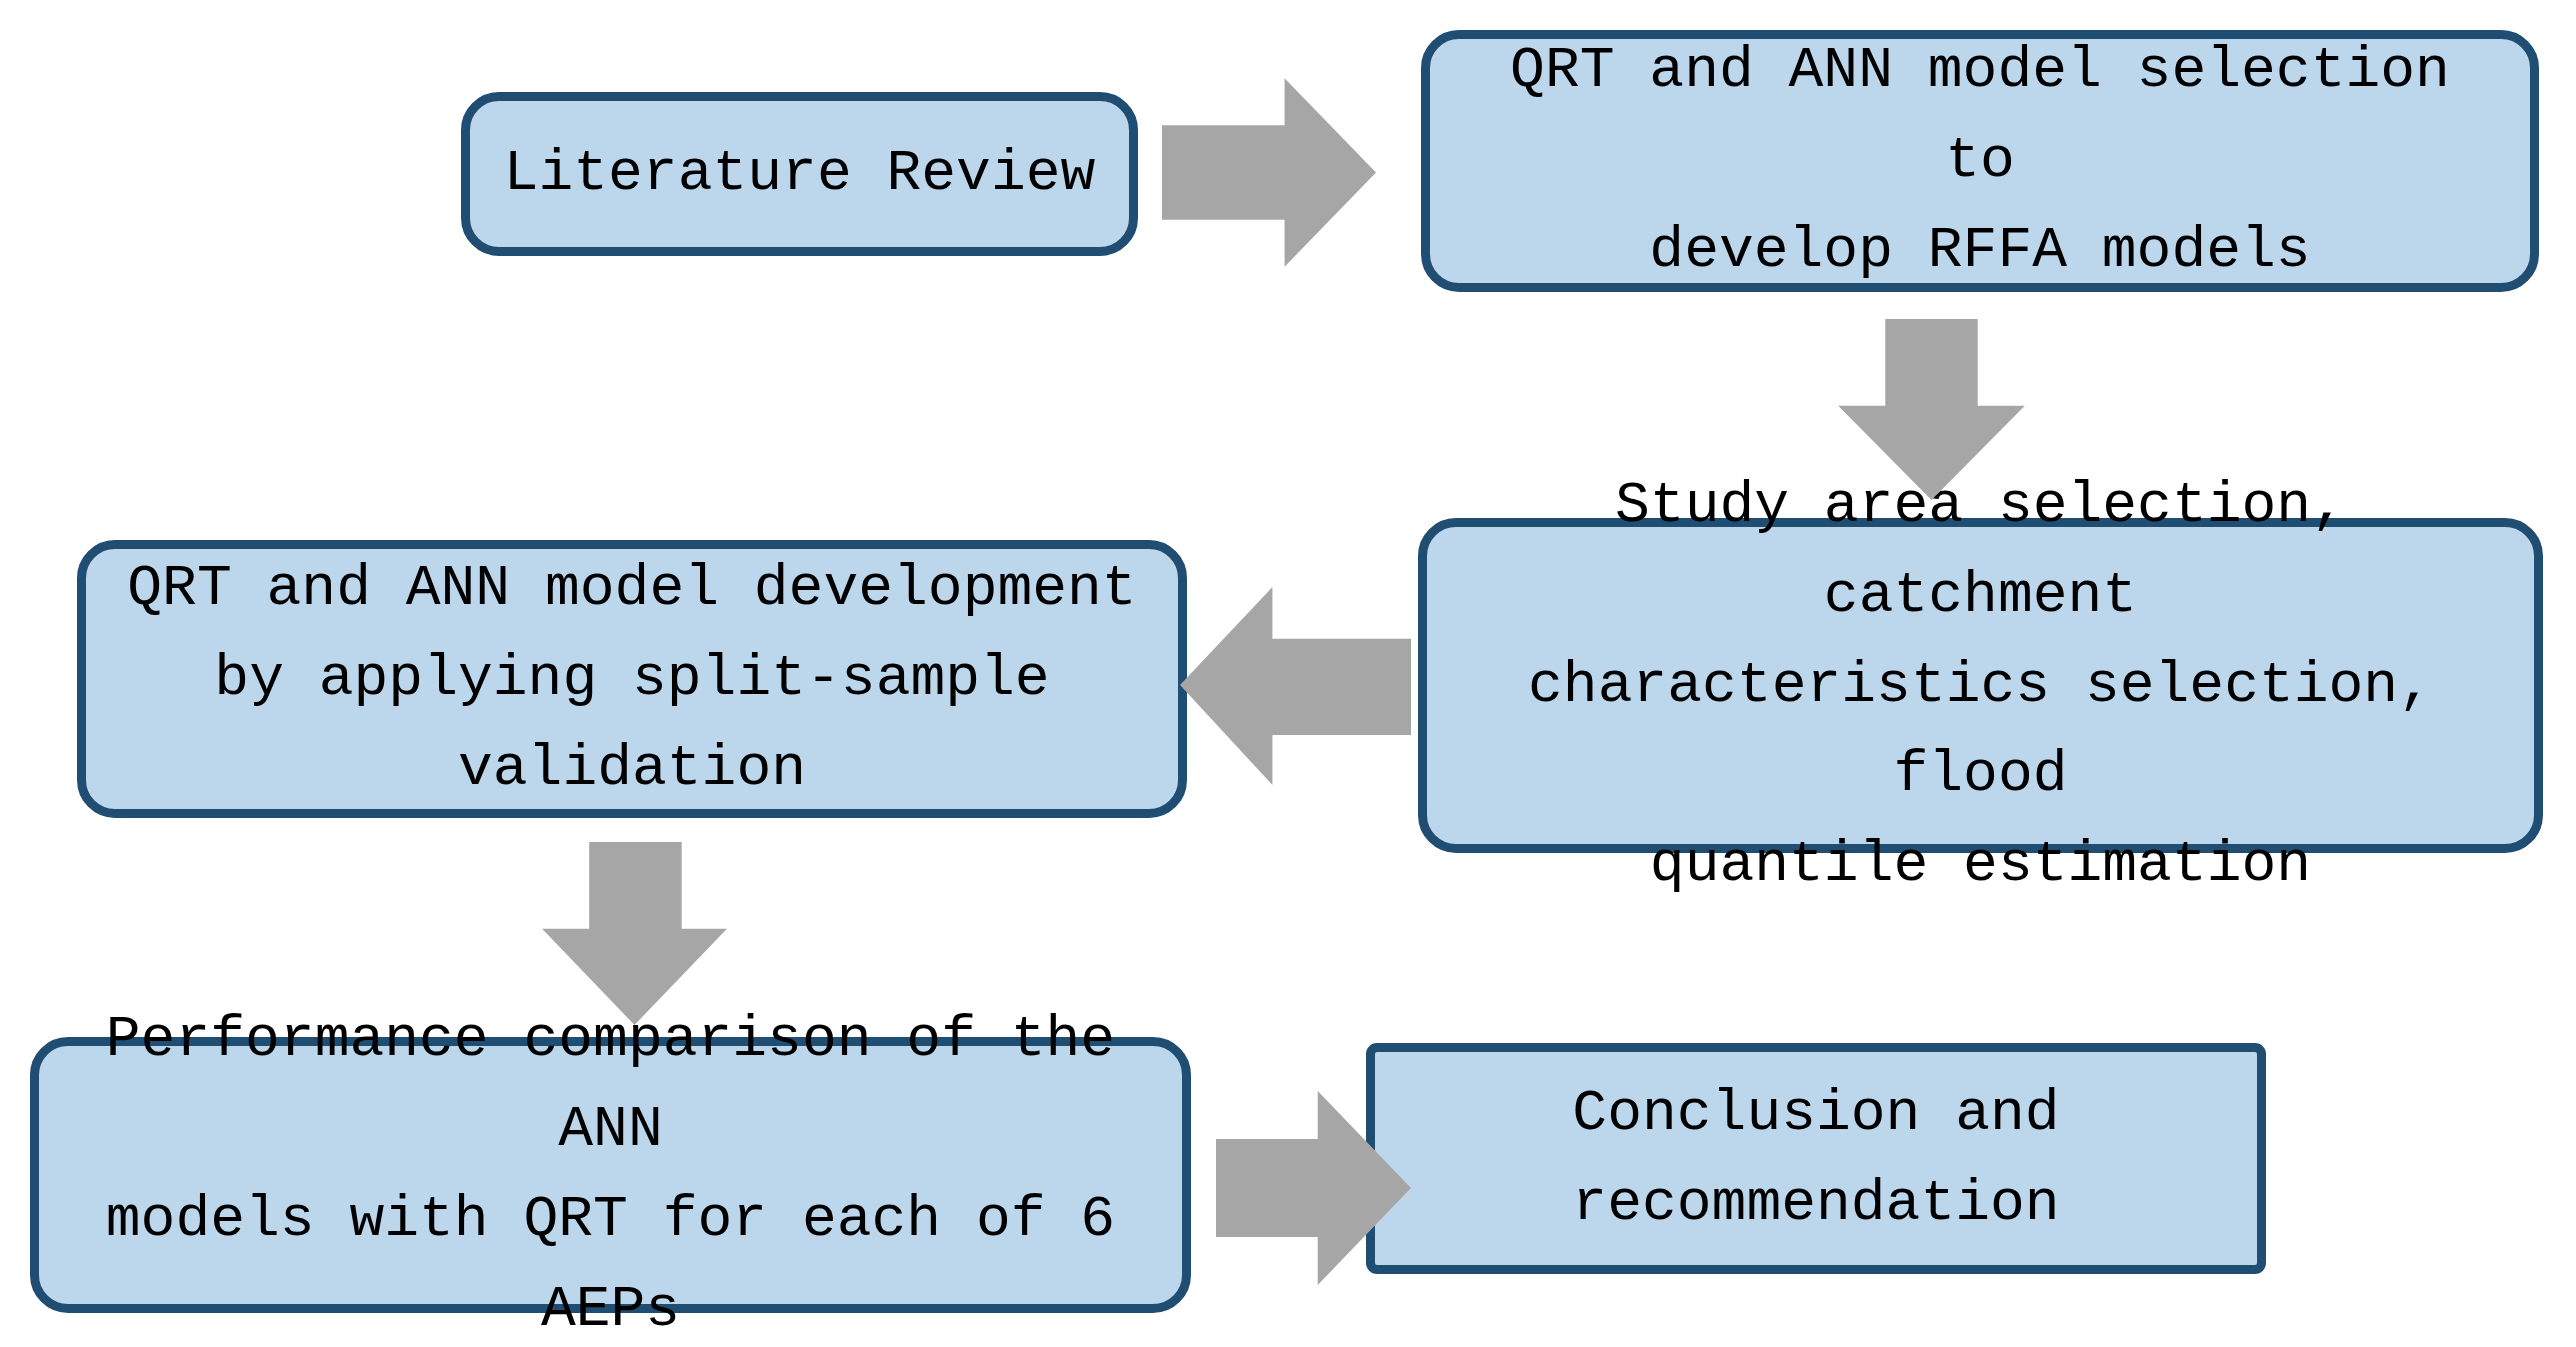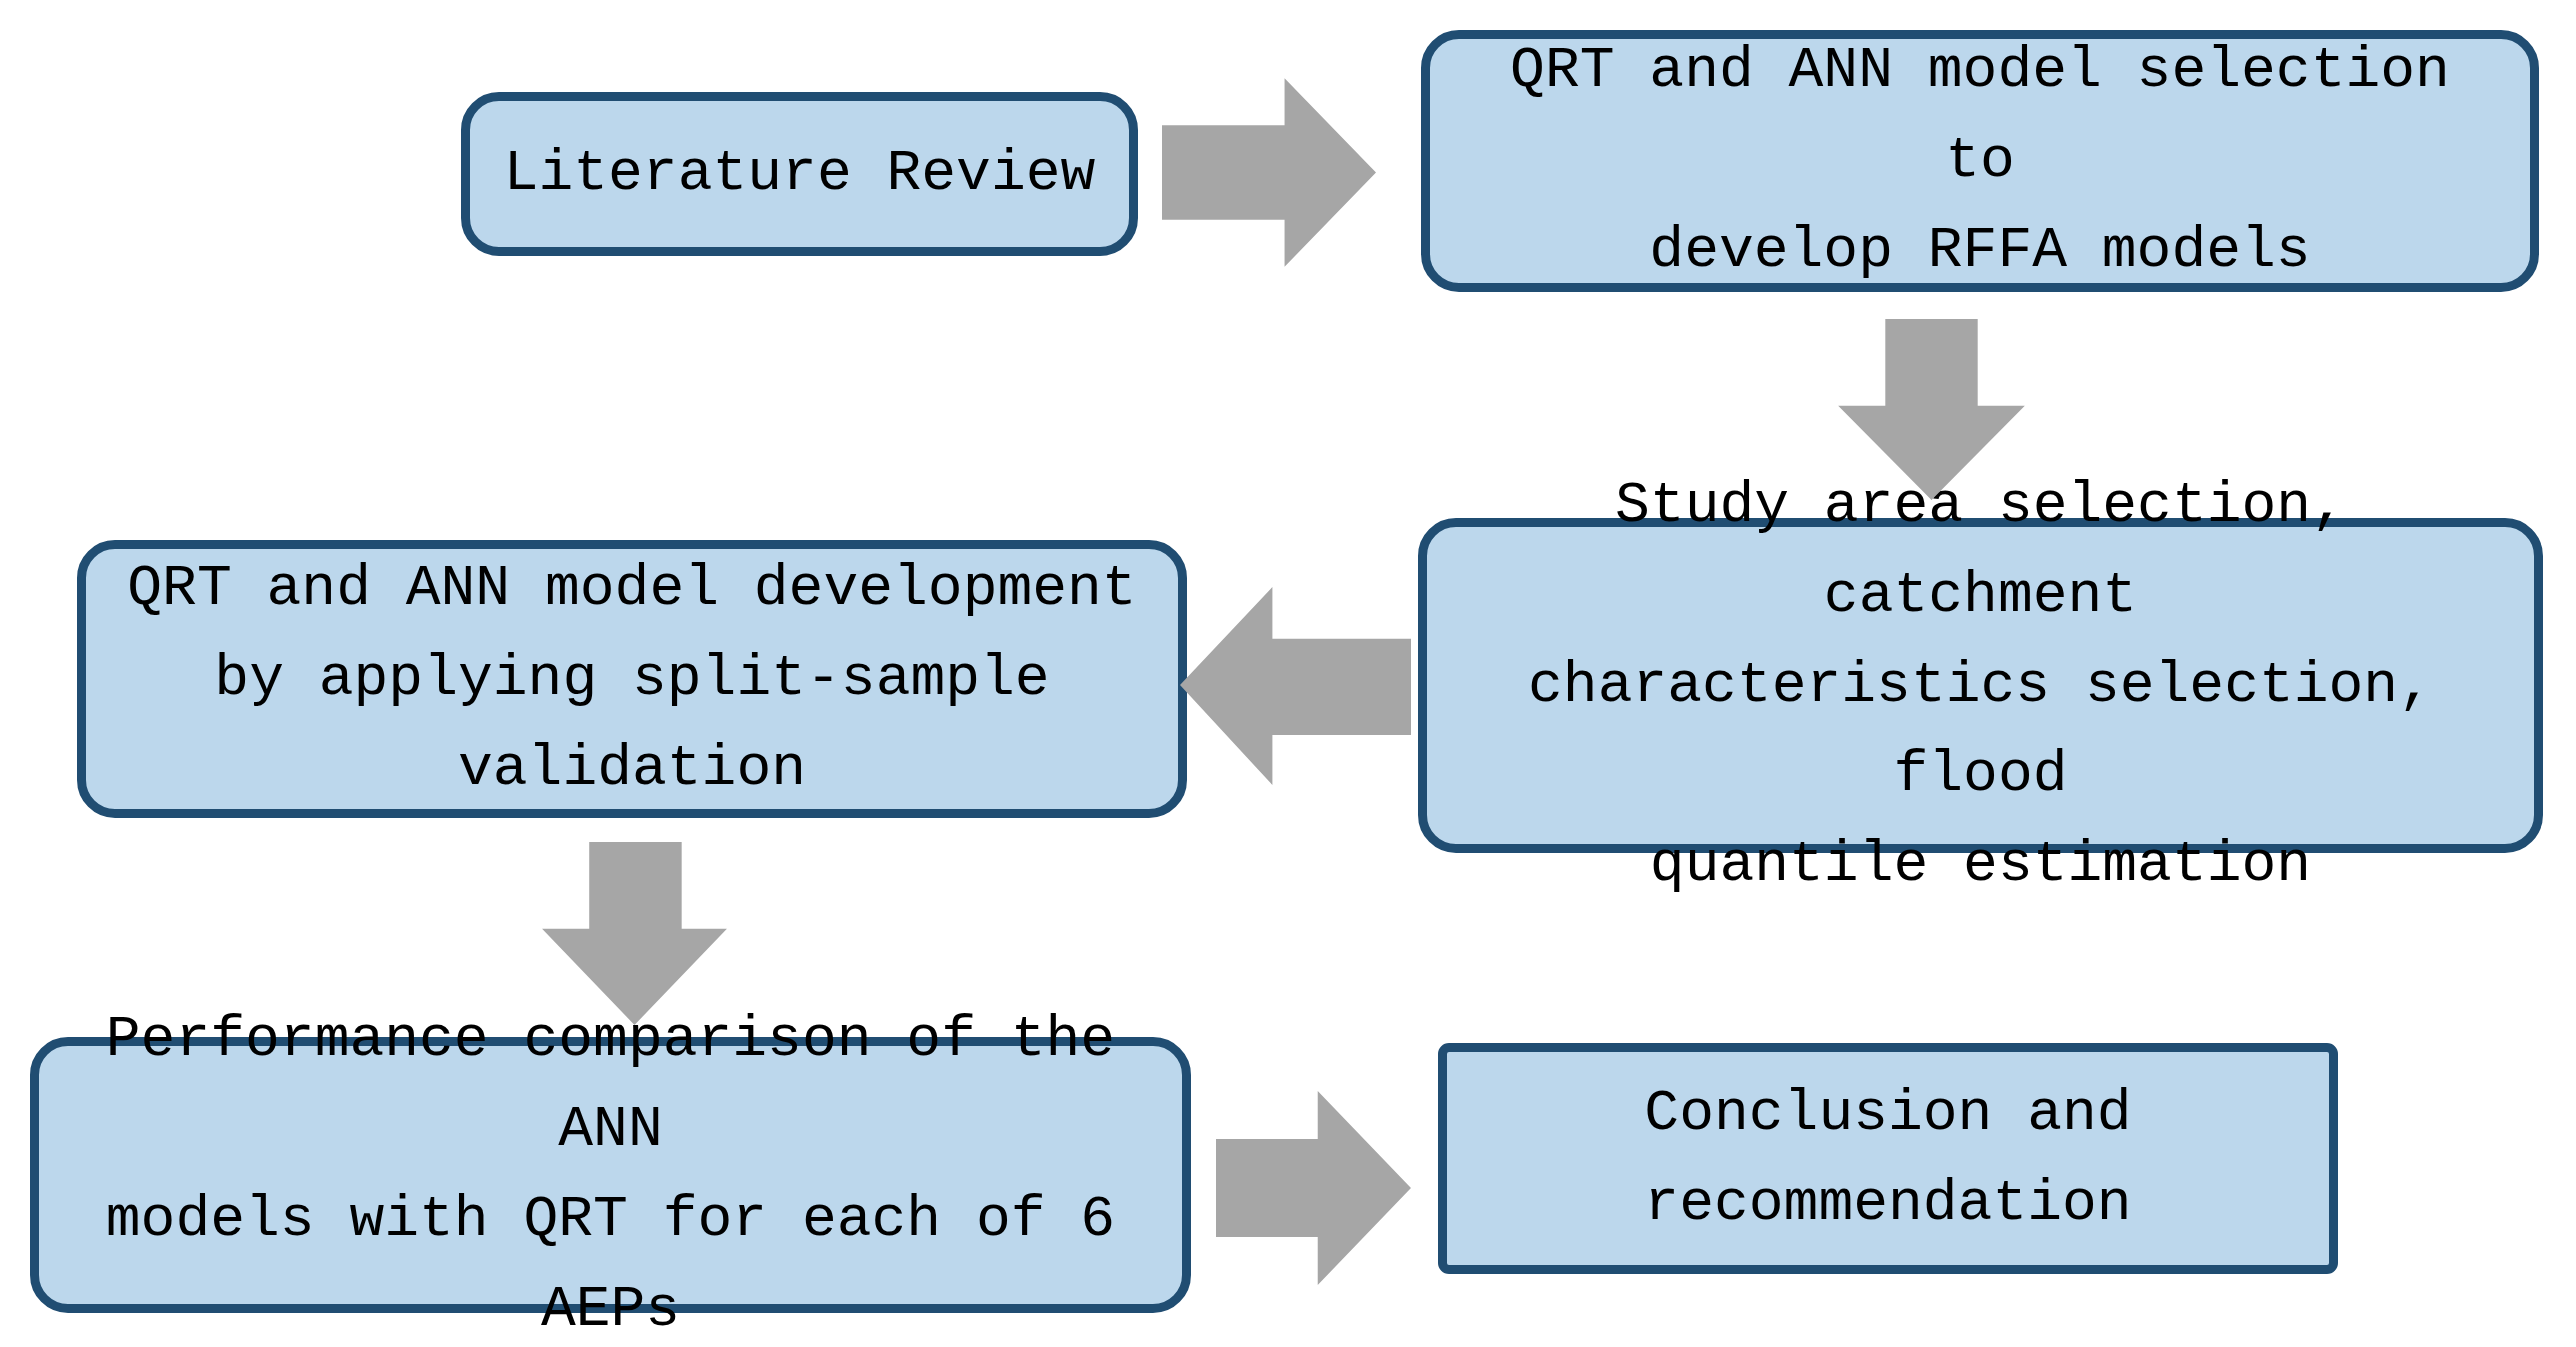--- a/index.html
+++ b/index.html
@@ -66,21 +66,21 @@
   <div class="flow-box" style="left:77px; top:540px; width:1110px; height:278px;">
     <span class="label">QRT and ANN model development
 by applying split-sample validation</span>
   </div>
 
   <div class="flow-box" style="left:30px; top:1037px; width:1161px; height:276px;justify-content:center;">
     <span class="label">Performance comparison of the ANN
 models with QRT for each of 6 AEPs</span>
   </div>
 
-  <div class="flow-box" style="left:1438px; top:1043px; width:900px; height:231px;border-radius:11px;">
+  <div class="flow-box" style="left:1366px; top:1043px; width:900px; height:231px;border-radius:11px;">
     <span class="label">Conclusion and recommendation</span>
   </div>
 
   <div class="arrow" style="left:1162px; top:78px; width:214px; height:189px;">
     <svg viewBox="0 0 227 200">
       <polygon points="0,50 130,50 130,0 227,100 130,200 130,150 0,150"></polygon>
     </svg>
   </div>
 
   <div class="arrow" style="left:1838px; top:319px; width:187px; height:181px;">

